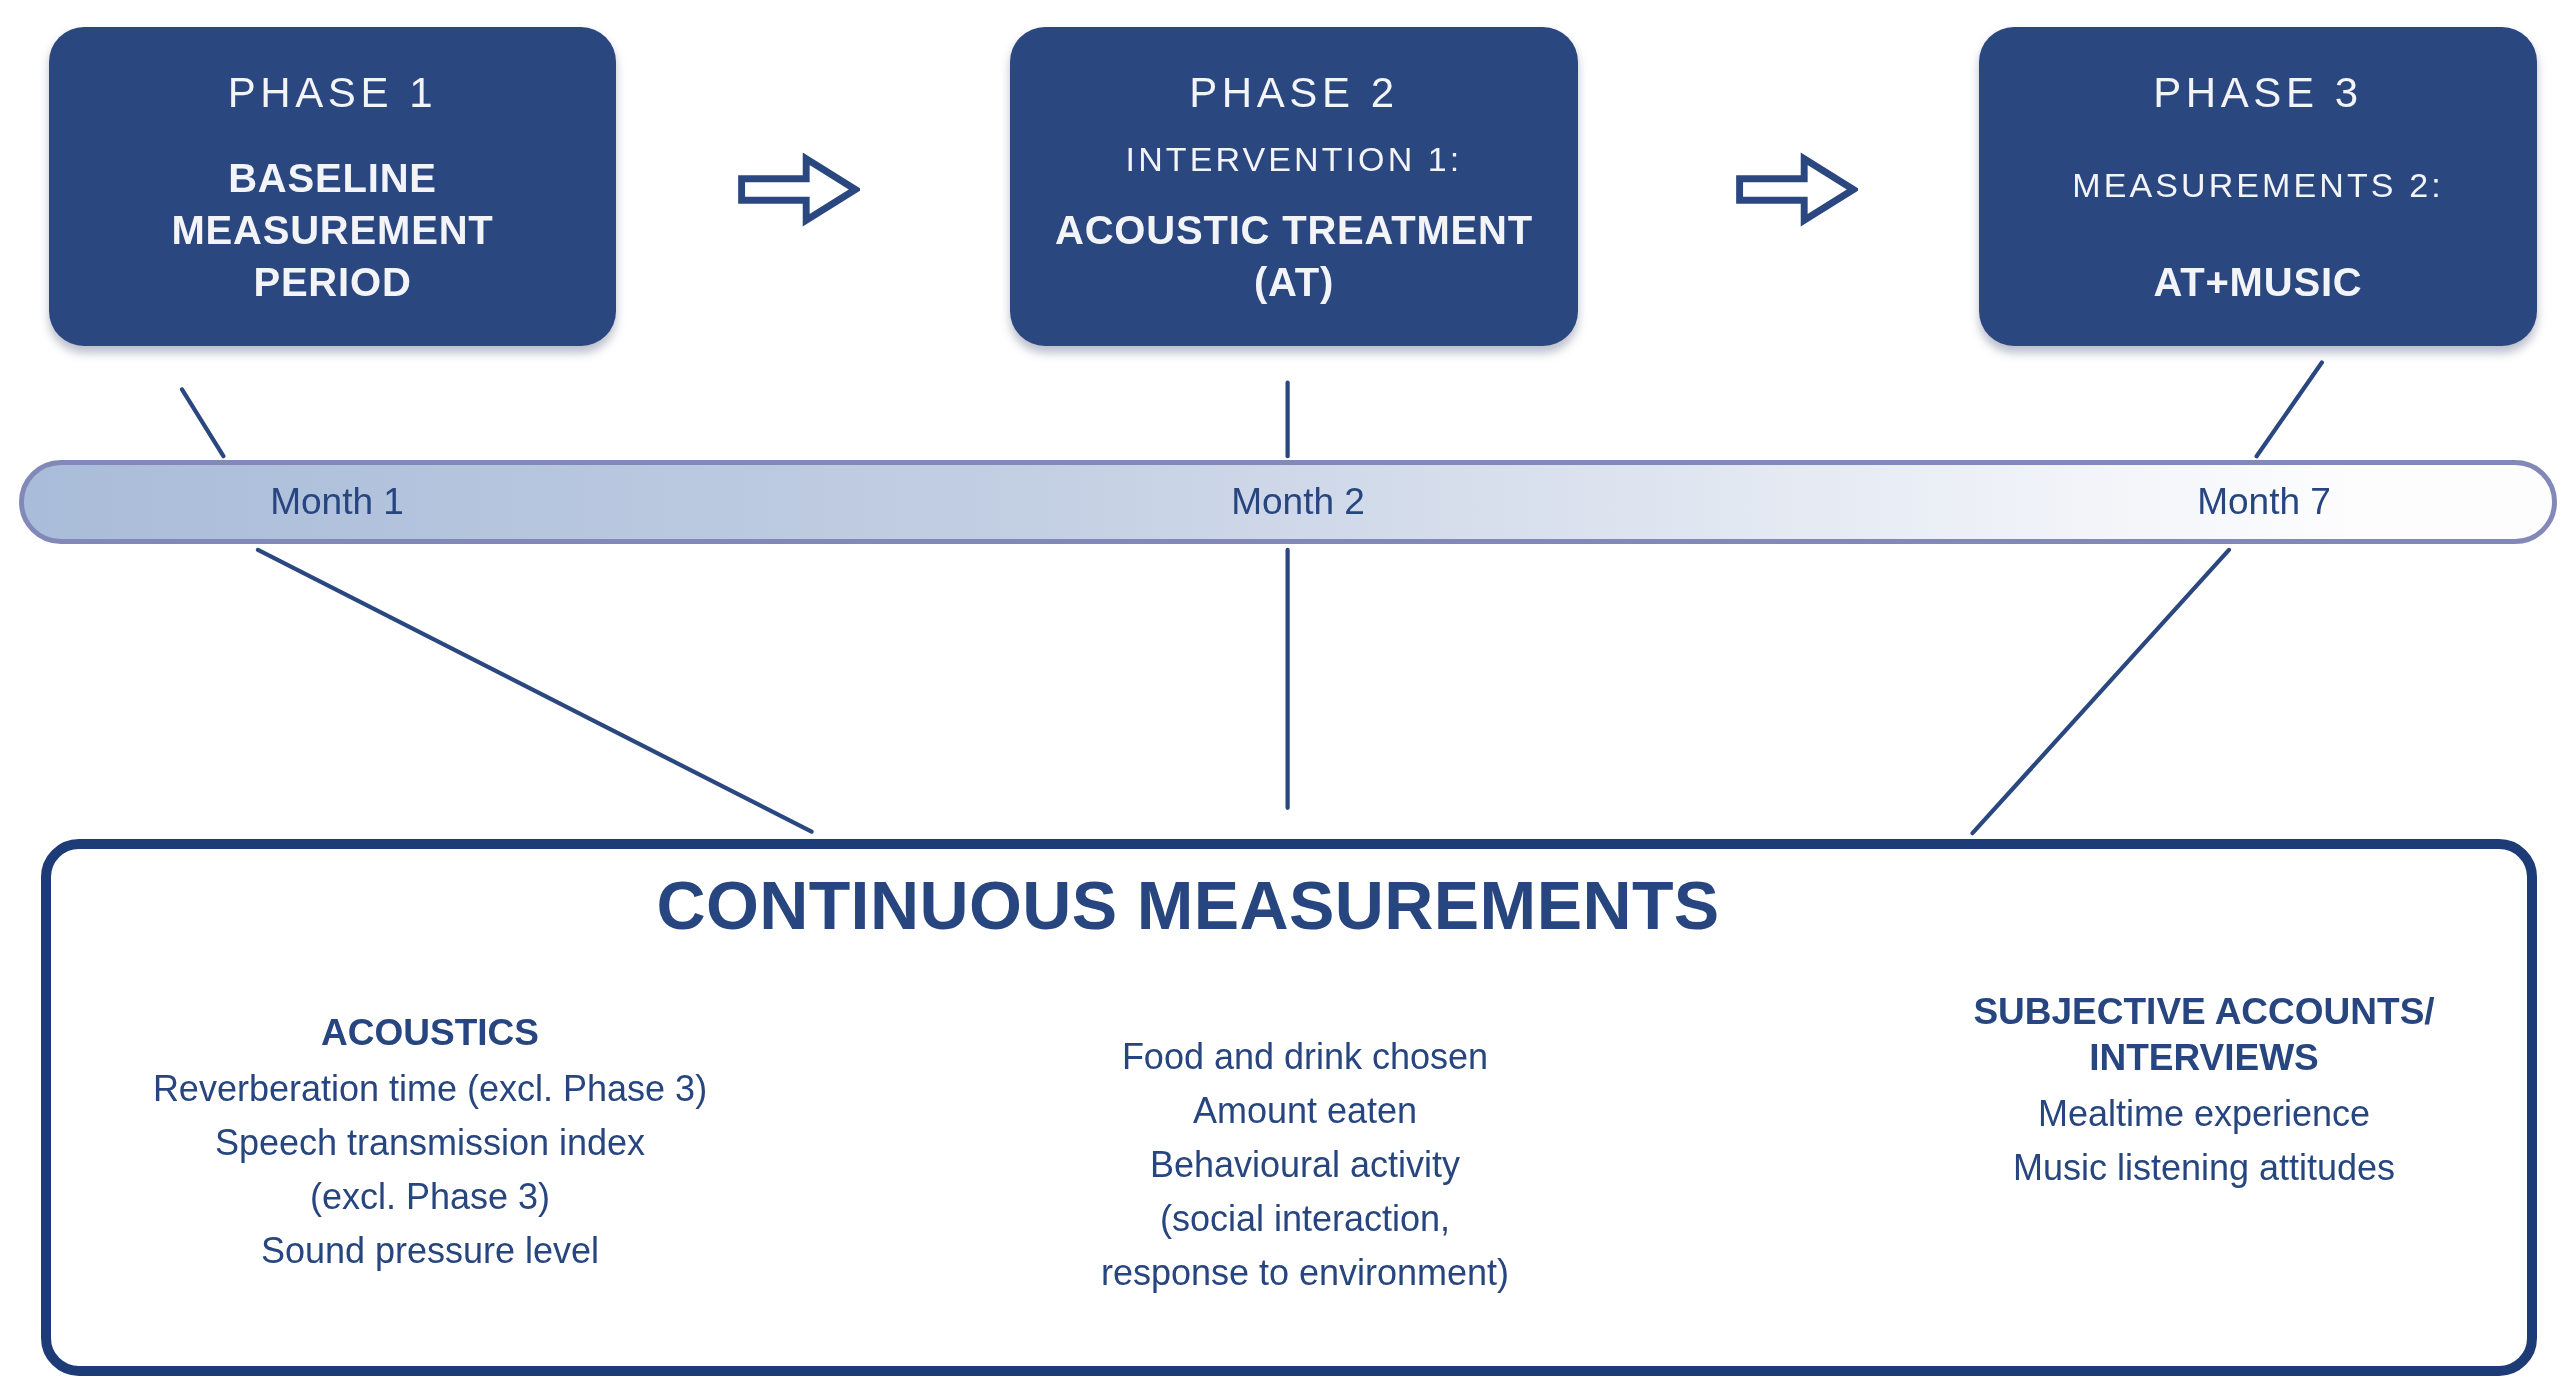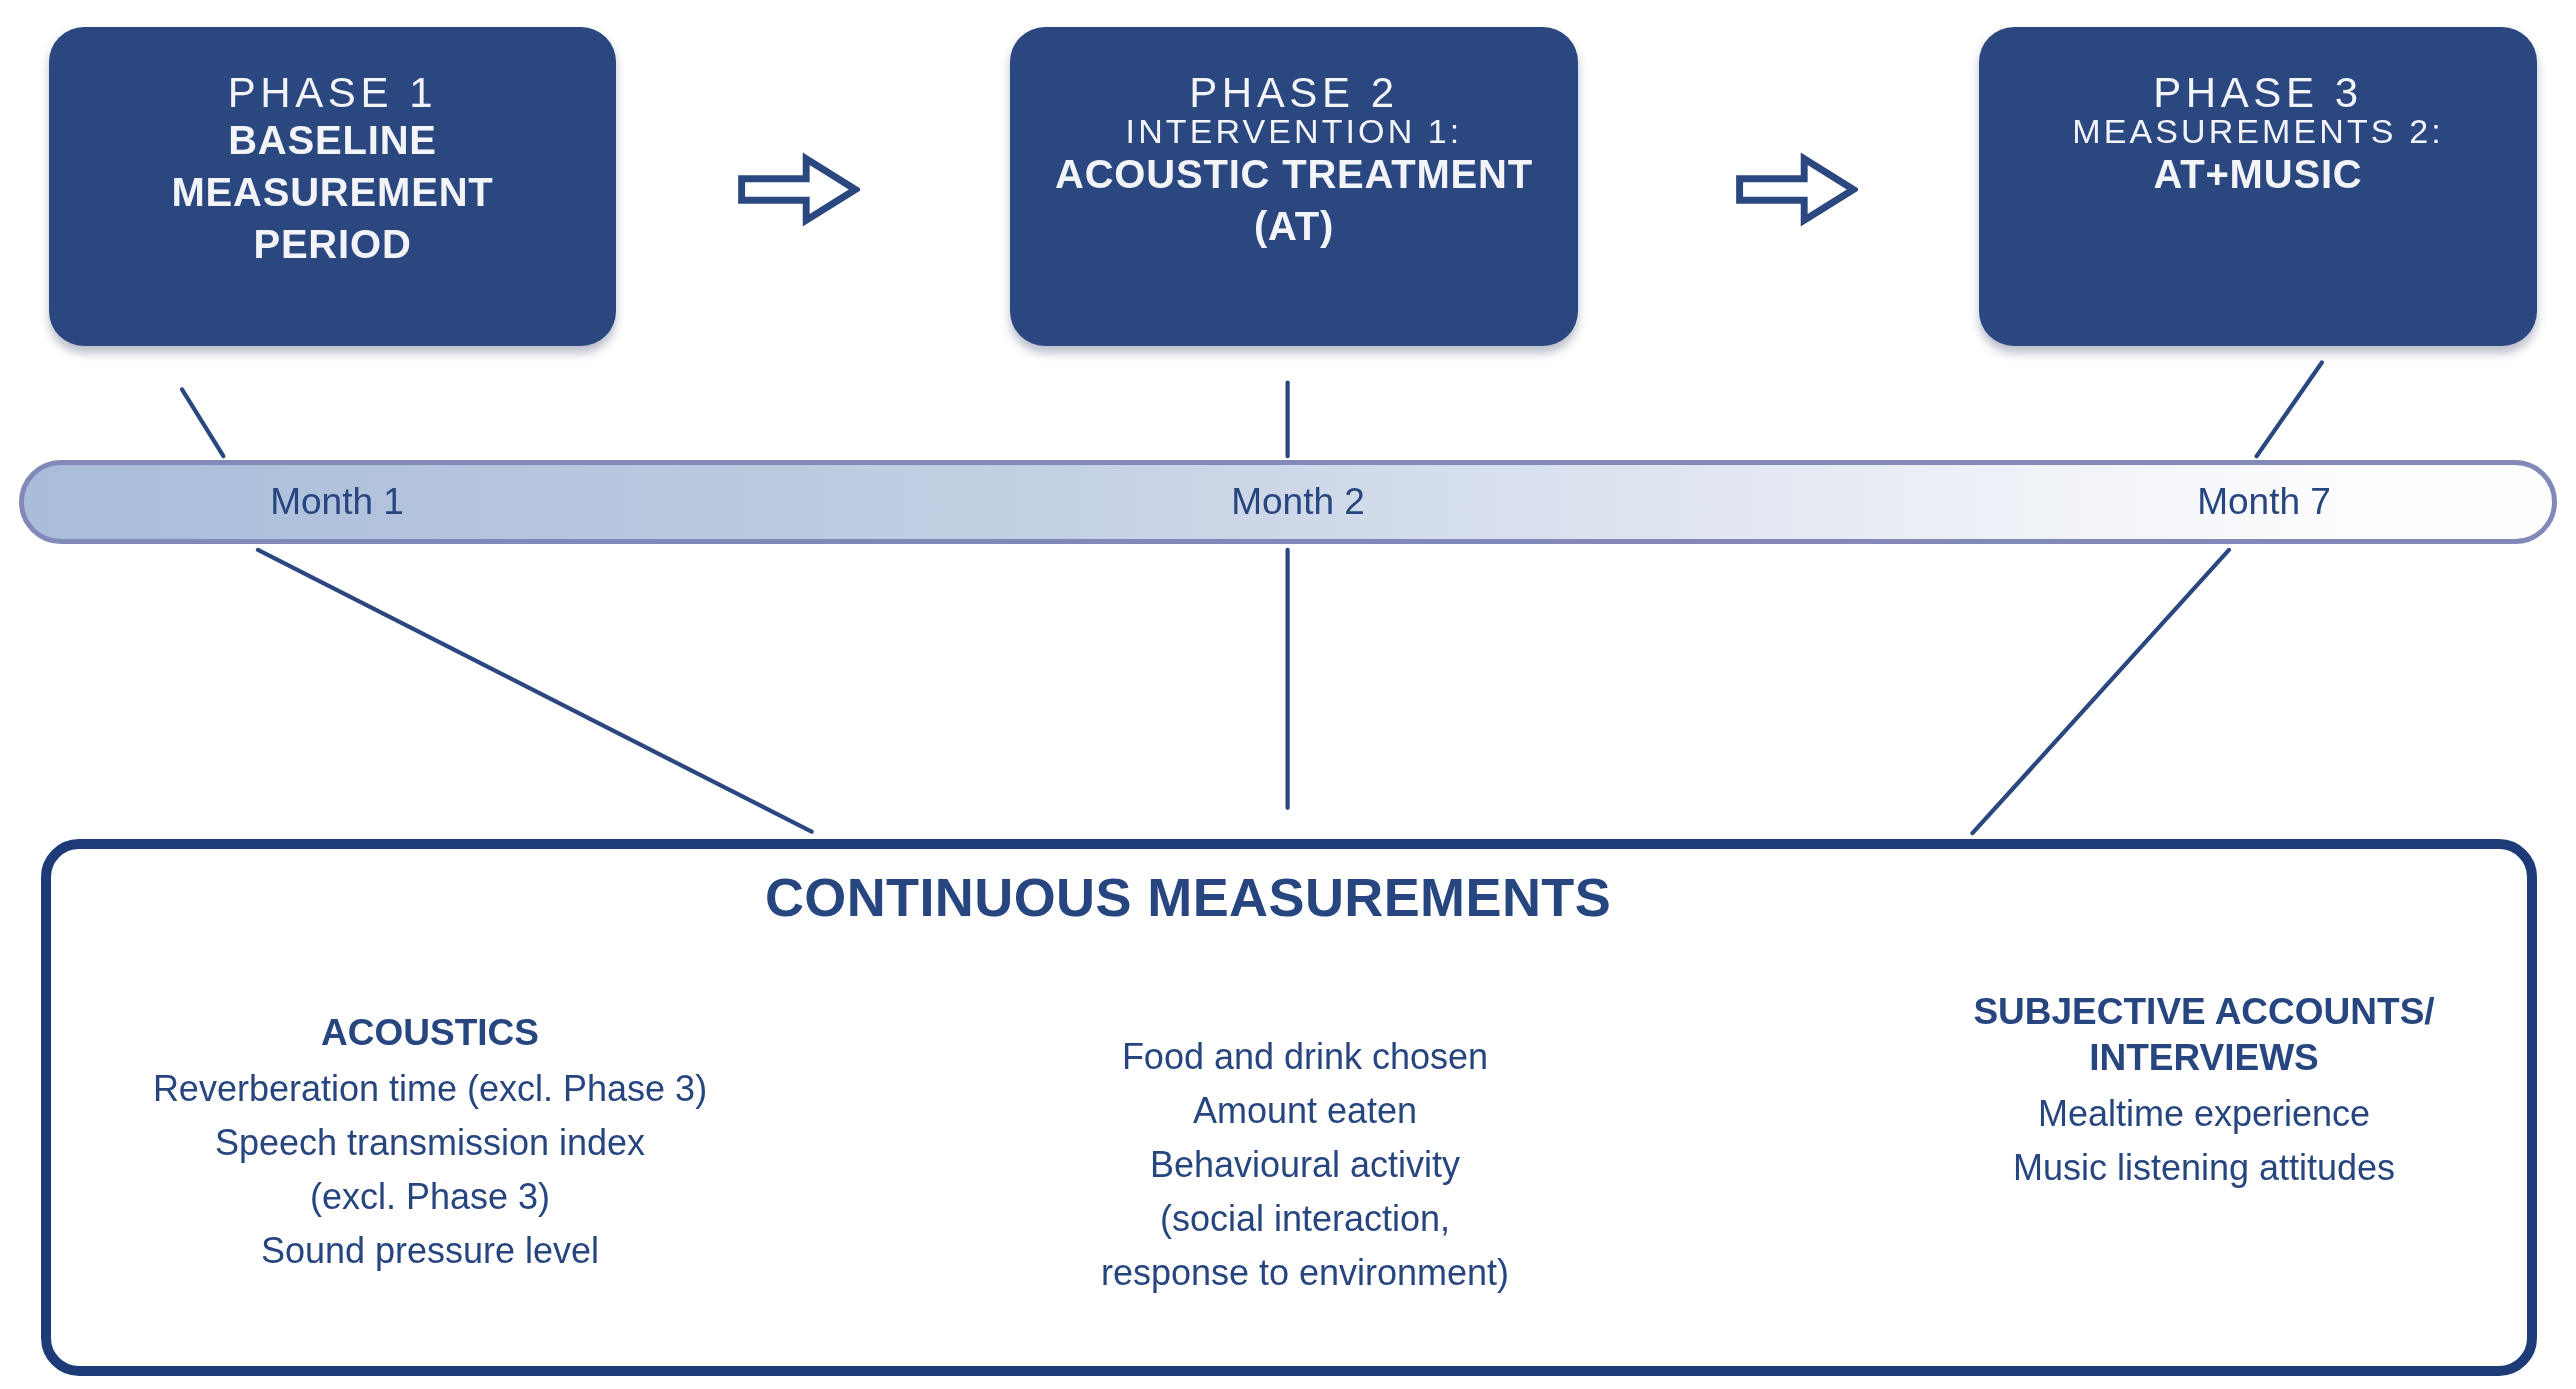--- a/index.html
+++ b/index.html
@@ -14,21 +14,21 @@
     --outer-border:#1d3c77;
   }
   html,body{margin:0;padding:0;background:#ffffff;}
   #canvas{
     position:relative;width:2576px;height:1390px;overflow:hidden;background:#ffffff;
     font-family:"Liberation Sans", sans-serif;
   }
   .phase-box{
     position:absolute;top:27px;height:319px;background:var(--box-fill);
     border-radius:35px;box-sizing:border-box;
-    display:flex;flex-direction:column;align-items:center;
+    display:flex;flex-direction:column;align-items:center;justify-content:space-between;
     padding:45px 23px 38px 23px;text-align:center;color:var(--box-text);
     box-shadow:0 6.1px 9.2px rgba(60,70,110,0.35);
   }
   #phase-1{left:49px;width:567px;}
   #phase-2{left:1010px;width:568px;}
   #phase-3{left:1979px;width:558px;}
   .phase-title{font-size:42px;font-weight:400;letter-spacing:4.6px;line-height:1;}
   .phase-subtitle{font-size:34px;font-weight:400;letter-spacing:3.1px;line-height:1;}
   .phase-body{font-size:40px;font-weight:700;letter-spacing:0.8px;line-height:1.3;white-space:pre-line;}
   .arrow-svg{position:absolute;top:151px;width:123px;height:77px;}
@@ -49,21 +49,21 @@
   #month-2{left:1274px;}
   #month-3{left:2240px;}
   #connector-overlay{position:absolute;left:0;top:0;width:2576px;height:1390px;pointer-events:none;}
   #connector-overlay line{stroke:var(--line);stroke-width:5.5;stroke-linecap:round;}
   #measurements-box{
     position:absolute;left:41px;top:839px;width:2496px;height:537px;box-sizing:border-box;
     border:10px solid var(--outer-border);border-radius:38px;background:#ffffff;
   }
   #measurements-title{
     position:absolute;left:41px;top:866px;width:2294px;text-align:center;
-    font-size:54px;font-weight:700;color:var(--navy-text);letter-spacing:0.4px;
+    font-size:68px;font-weight:700;color:var(--navy-text);letter-spacing:0.4px;
   }
   .m-col{position:absolute;text-align:center;color:var(--navy-text);width:768px;}
   #col-acoustics{left:46px;top:1010px;}
   #col-mealtime{left:921px;top:1030px;}
   #col-subjective{left:1820px;top:989px;}
   .col-header{font-size:37px;font-weight:700;line-height:46px;white-space:pre-line;margin-bottom:6.1px;}
   .col-item{font-size:36px;line-height:54px;white-space:nowrap;}
 </style>
 </head>
 <body>

